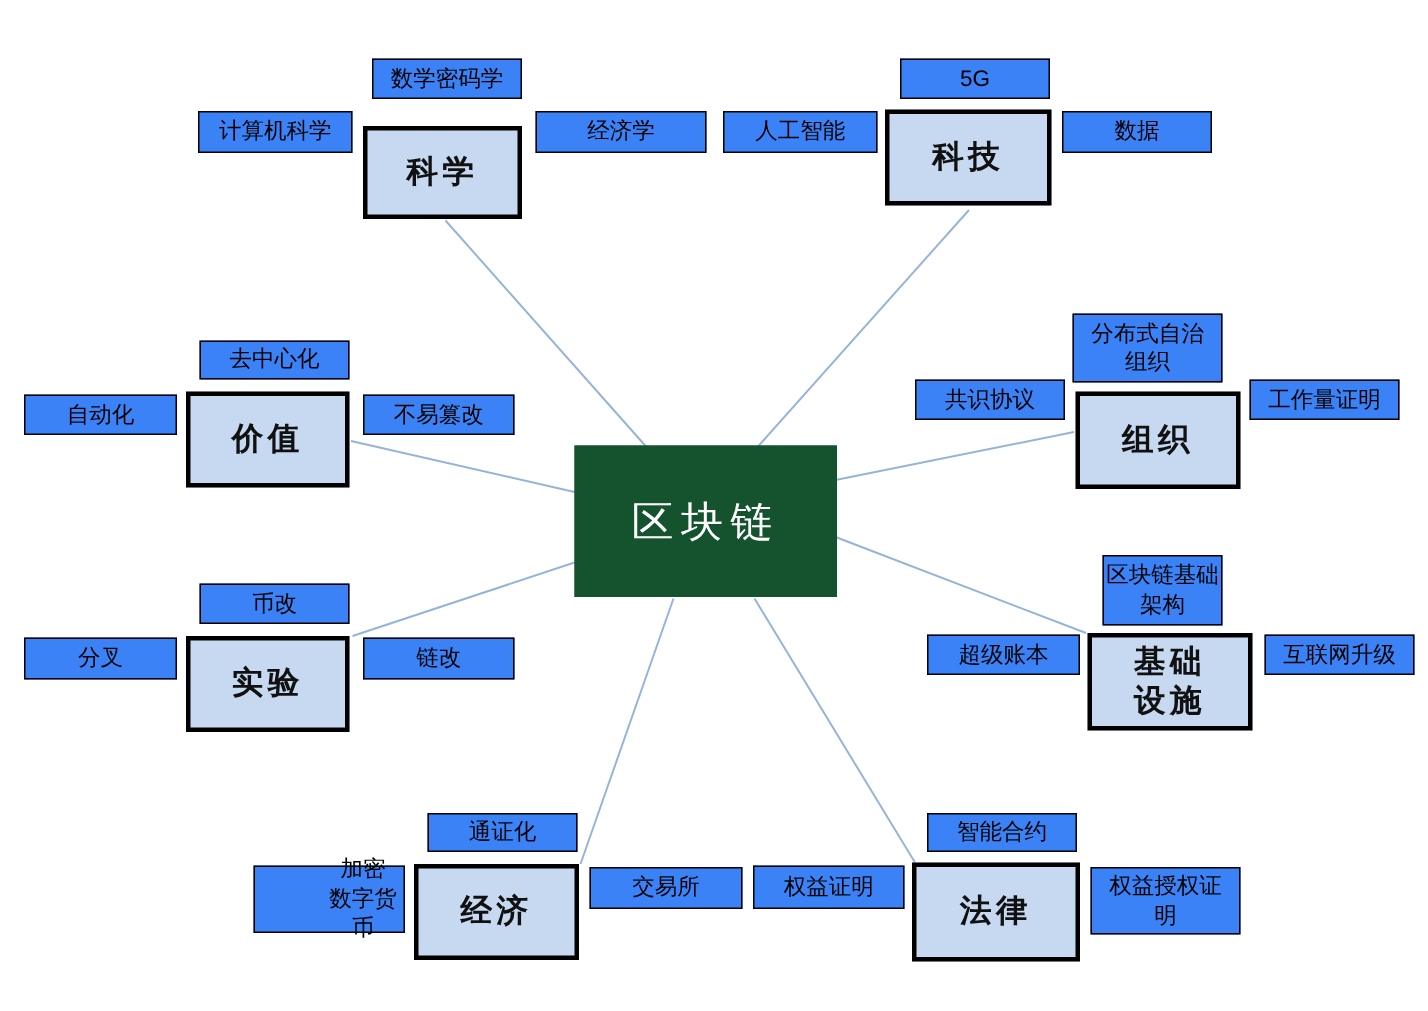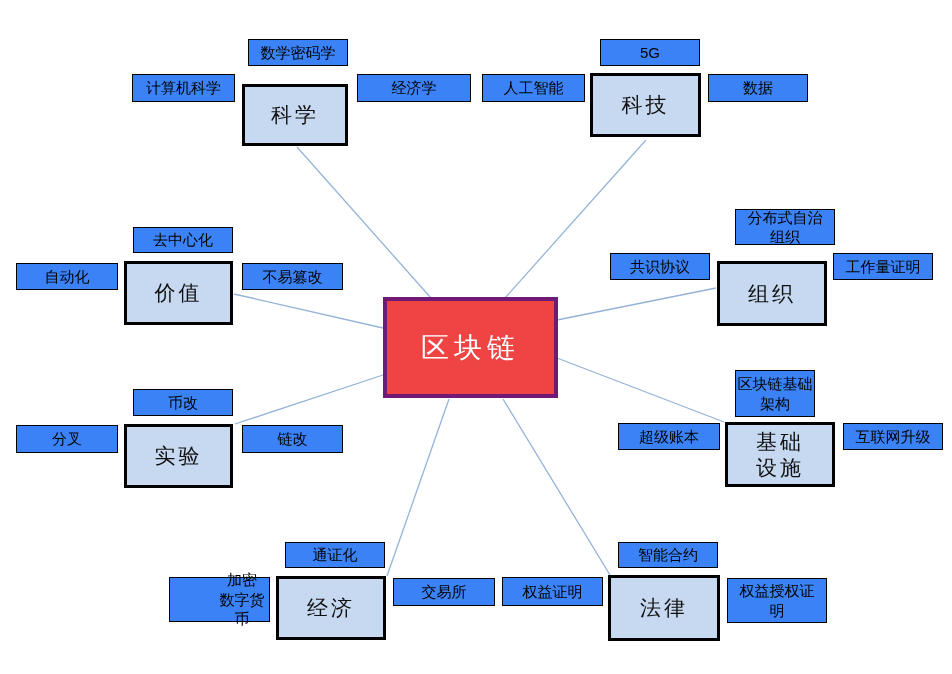--- a/index.html
+++ b/index.html
@@ -34,24 +34,25 @@
     font-size: 15px;
     line-height: 1.3;
   }
   .branch {
     border: 3px solid #000000;
     background: #c6d9f1;
     font-size: 21px;
     letter-spacing: 3px;
     line-height: 1.2;
     color: #111111;
+    font-weight: bold;
   }
   .center-node {
-    border: 4px solid #701a75;
-    background: #ef4444;
+    border: 4px solid #14532d;
+    background: #14532d;
     color: #ffffff;
     font-size: 28px;
     letter-spacing: 5px;
   }
 </style>
 </head>
 <body>
 
 <div class="canvas">
 
@@ -77,21 +78,21 @@
   <div class="node leaf" style="left:600px; top:39px; width:100px; height:27px;">5G</div>
   <div class="node leaf" style="left:482px; top:74px; width:103px; height:28px;">人工智能</div>
   <div class="node leaf" style="left:708px; top:74px; width:100px; height:28px;">数据</div>
 
   <div class="node branch" style="left:124px; top:261px; width:109px; height:64px;">价值</div>
   <div class="node leaf" style="left:133px; top:227px; width:100px; height:26px;">去中心化</div>
   <div class="node leaf" style="left:16px; top:263px; width:102px; height:27px;">自动化</div>
   <div class="node leaf" style="left:242px; top:263px; width:101px; height:27px;">不易篡改</div>
 
   <div class="node branch" style="left:717px; top:261px; width:110px; height:65px;">组织</div>
-  <div class="node leaf" style="left:735px; top:209px; width:100px; height:36px;">分布式自治
+  <div class="node leaf" style="left:715px; top:209px; width:100px; height:46px;">分布式自治
 组织</div>
   <div class="node leaf" style="left:610px; top:253px; width:100px; height:27px;">共识协议</div>
   <div class="node leaf" style="left:833px; top:253px; width:100px; height:27px;">工作量证明</div>
 
   <div class="node branch" style="left:124px; top:424px; width:109px; height:64px;">实验</div>
   <div class="node leaf" style="left:133px; top:389px; width:100px; height:27px;">币改</div>
   <div class="node leaf" style="left:16px; top:425px; width:102px; height:28px;">分叉</div>
   <div class="node leaf" style="left:242px; top:425px; width:101px; height:28px;">链改</div>
 
   <div class="node branch" style="left:725px; top:422px; width:110px; height:65px;">基础

